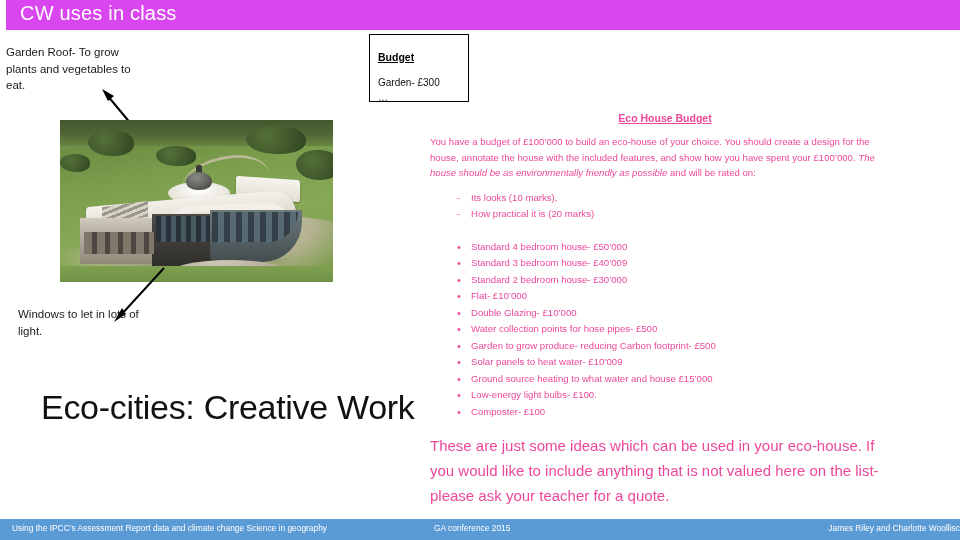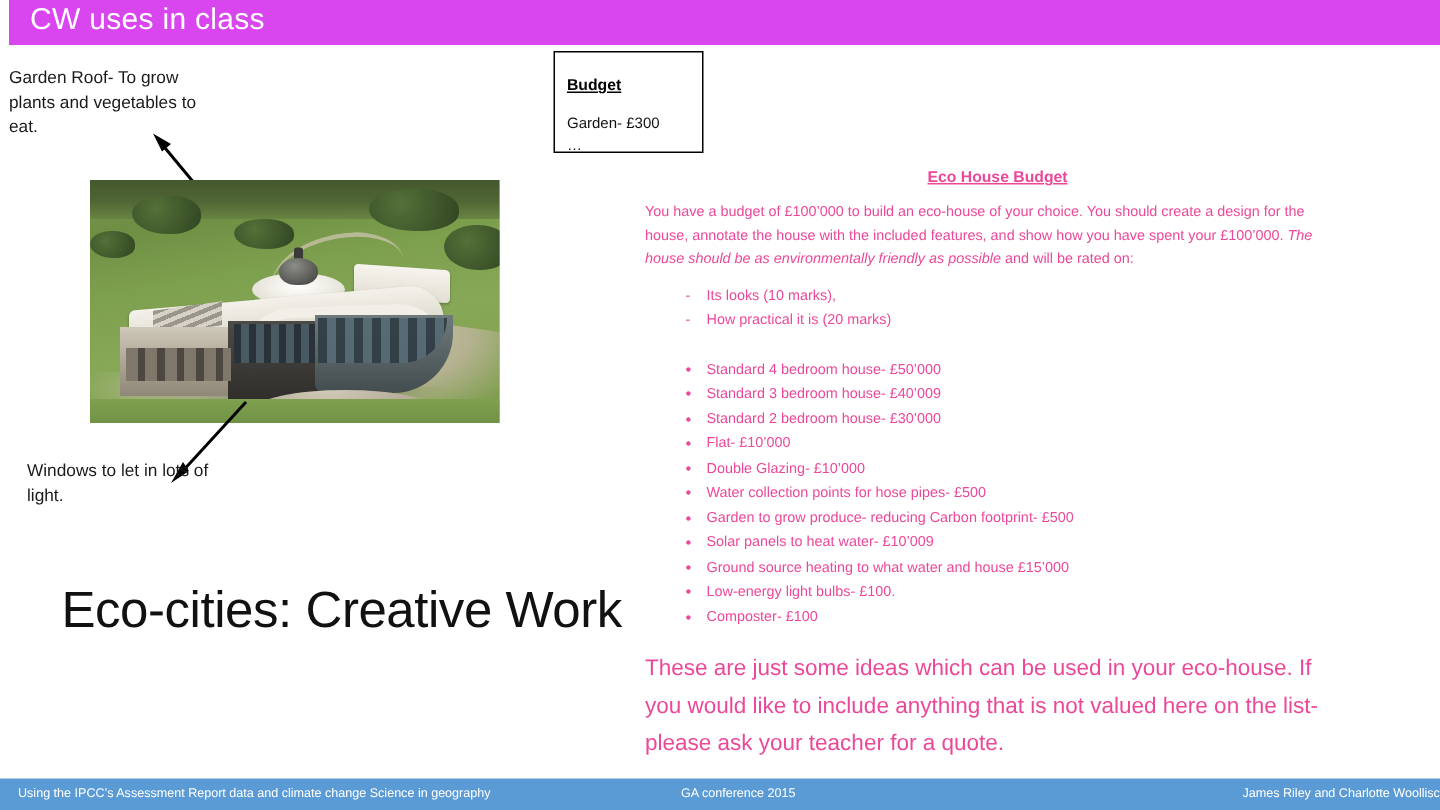--- a/index.html
+++ b/index.html
@@ -275,21 +275,21 @@
     padding-left: 16px;
   }
   #footer-bar .f-text {
     position: absolute;
     top: 4px;
     font-size: 8.4px;
     color: #ffffff;
     white-space: nowrap;
   }
   #footer-left  { left: 12px; }
-  #footer-mid   { left: 454px; }
+  #footer-mid   { left: 434px; }
   #footer-right { right: 4px; }
 </style>
 </head>
 <body>
 
 <div id="title-bar">
   <div class="title-text">CW uses in class</div>
 </div>
 
 <div id="slide-body">

